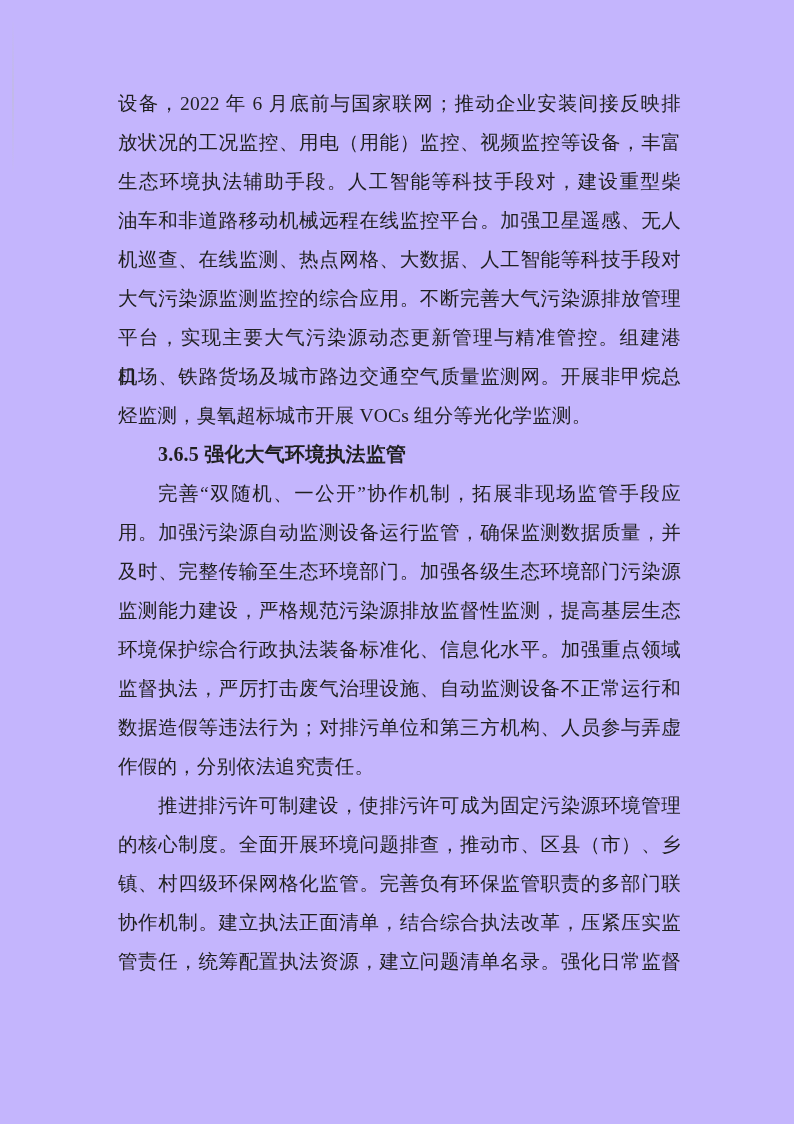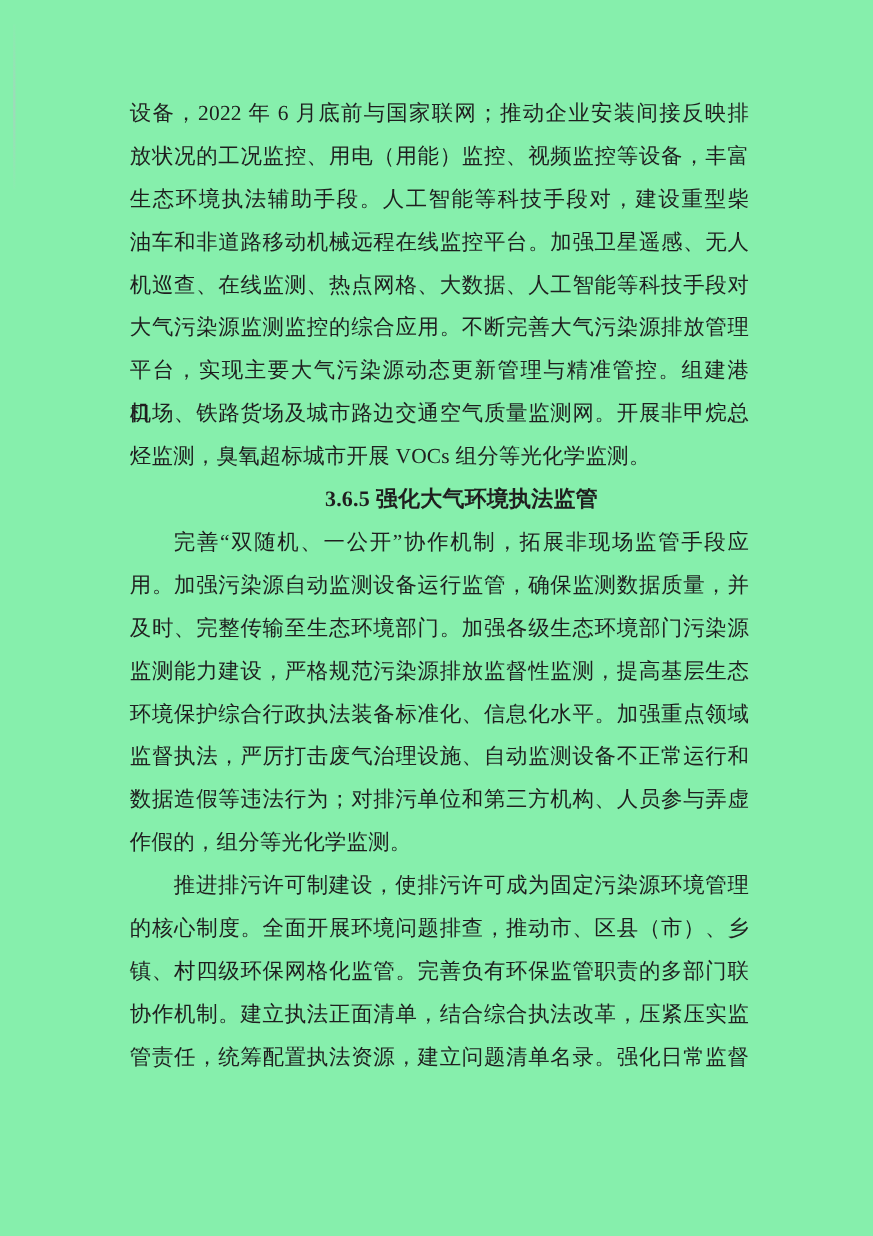--- a/index.html
+++ b/index.html
@@ -4,21 +4,21 @@
 <style>
   * { margin: 0; padding: 0; box-sizing: border-box; }
   html, body {
     width: 794px; height: 1124px;
     background: #ffffff;
     font-family: "Liberation Serif", serif;
   }
   .page {
     position: relative;
     width: 794px; height: 1124px;
-    background: #86efac;
+    background: #c4b5fd;
     overflow: hidden;
   }
   .scan-artifact {
     position: absolute;
     left: 12px; top: 22px;
     width: 2px; height: 150px;
     background: linear-gradient(to bottom, rgba(200,200,210,0.05), rgba(190,190,205,0.45), rgba(200,200,210,0.05));
   }
   .page-text {
     position: absolute;
@@ -36,21 +36,20 @@
   .ln.j {
     white-space: normal;
     text-align: justify;
     text-align-last: justify;
   }
   .ln.ind { text-indent: 40px; }
   .ln.heading {
     font-weight: bold;
     text-indent: 40px;
     font-size: 20px;
-    text-align: center;
   }
 </style>
 </head>
 <body>
 
 <div class="page">
   <div class="scan-artifact"></div>
   <div class="page-text">
     <div class="ln j">设备，2022 年 6 月底前与国家联网；推动企业安装间接反映排</div>
     <div class="ln j">放状况的工况监控、用电（用能）监控、视频监控等设备，丰富</div>
@@ -62,20 +61,20 @@
     <div class="ln j">机场、铁路货场及城市路边交通空气质量监测网。开展非甲烷总</div>
     <div class="ln">烃监测，臭氧超标城市开展 VOCs 组分等光化学监测。</div>
     <div class="ln heading">3.6.5 强化大气环境执法监管</div>
     <div class="ln j ind">完善“双随机、一公开”协作机制，拓展非现场监管手段应</div>
     <div class="ln j">用。加强污染源自动监测设备运行监管，确保监测数据质量，并</div>
     <div class="ln j">及时、完整传输至生态环境部门。加强各级生态环境部门污染源</div>
     <div class="ln j">监测能力建设，严格规范污染源排放监督性监测，提高基层生态</div>
     <div class="ln j">环境保护综合行政执法装备标准化、信息化水平。加强重点领域</div>
     <div class="ln j">监督执法，严厉打击废气治理设施、自动监测设备不正常运行和</div>
     <div class="ln j">数据造假等违法行为；对排污单位和第三方机构、人员参与弄虚</div>
-    <div class="ln">作假的，组分等光化学监测。</div>
+    <div class="ln">作假的，分别依法追究责任。</div>
     <div class="ln j ind">推进排污许可制建设，使排污许可成为固定污染源环境管理</div>
     <div class="ln j">的核心制度。全面开展环境问题排查，推动市、区县（市）、乡</div>
     <div class="ln j">镇、村四级环保网格化监管。完善负有环保监管职责的多部门联</div>
     <div class="ln j">协作机制。建立执法正面清单，结合综合执法改革，压紧压实监</div>
     <div class="ln j">管责任，统筹配置执法资源，建立问题清单名录。强化日常监督</div>
   </div>
 </div>
 
 </body></html>

